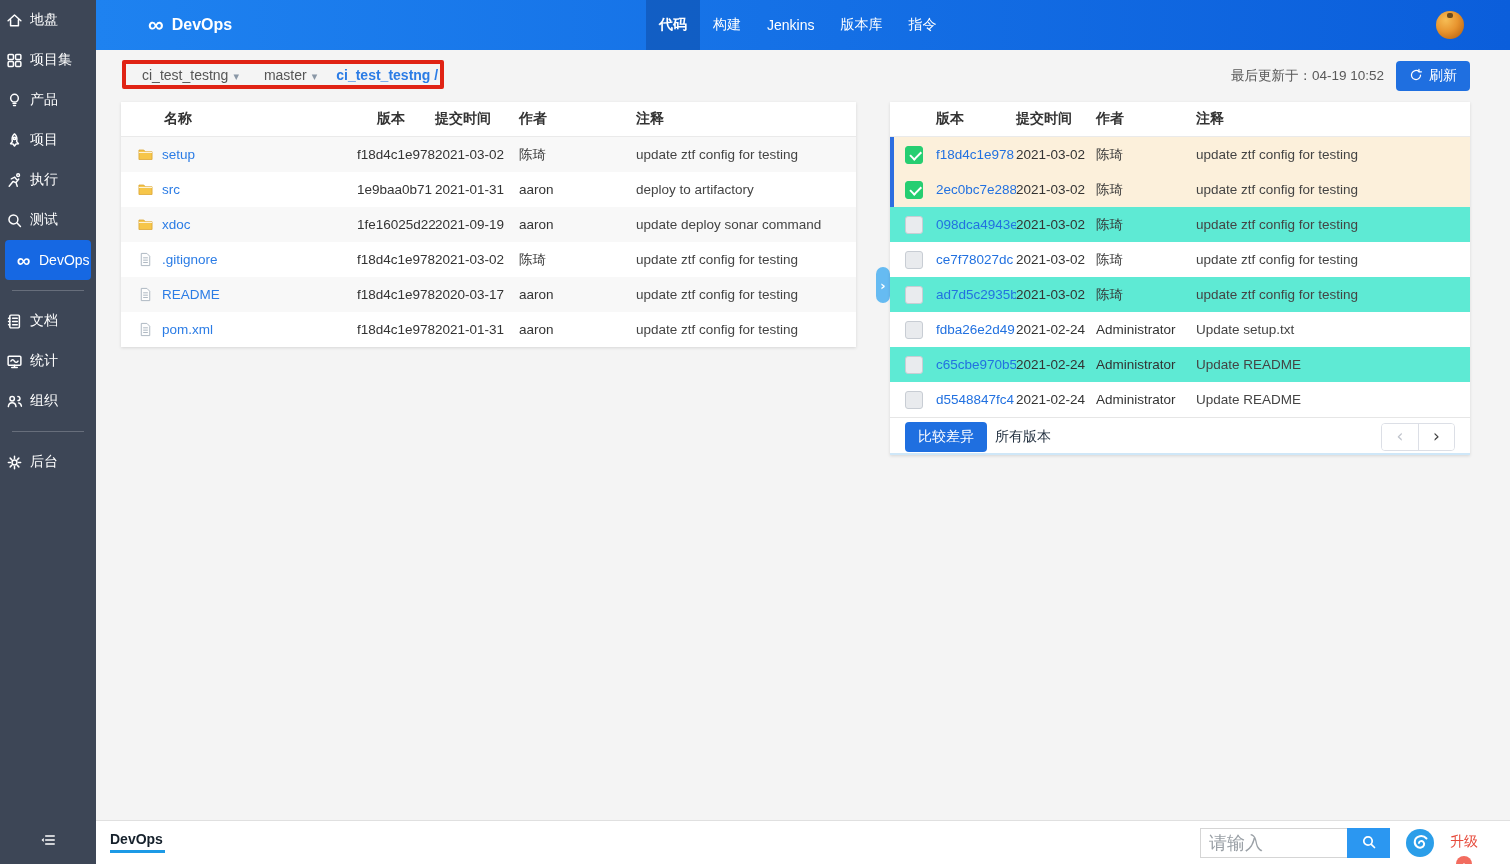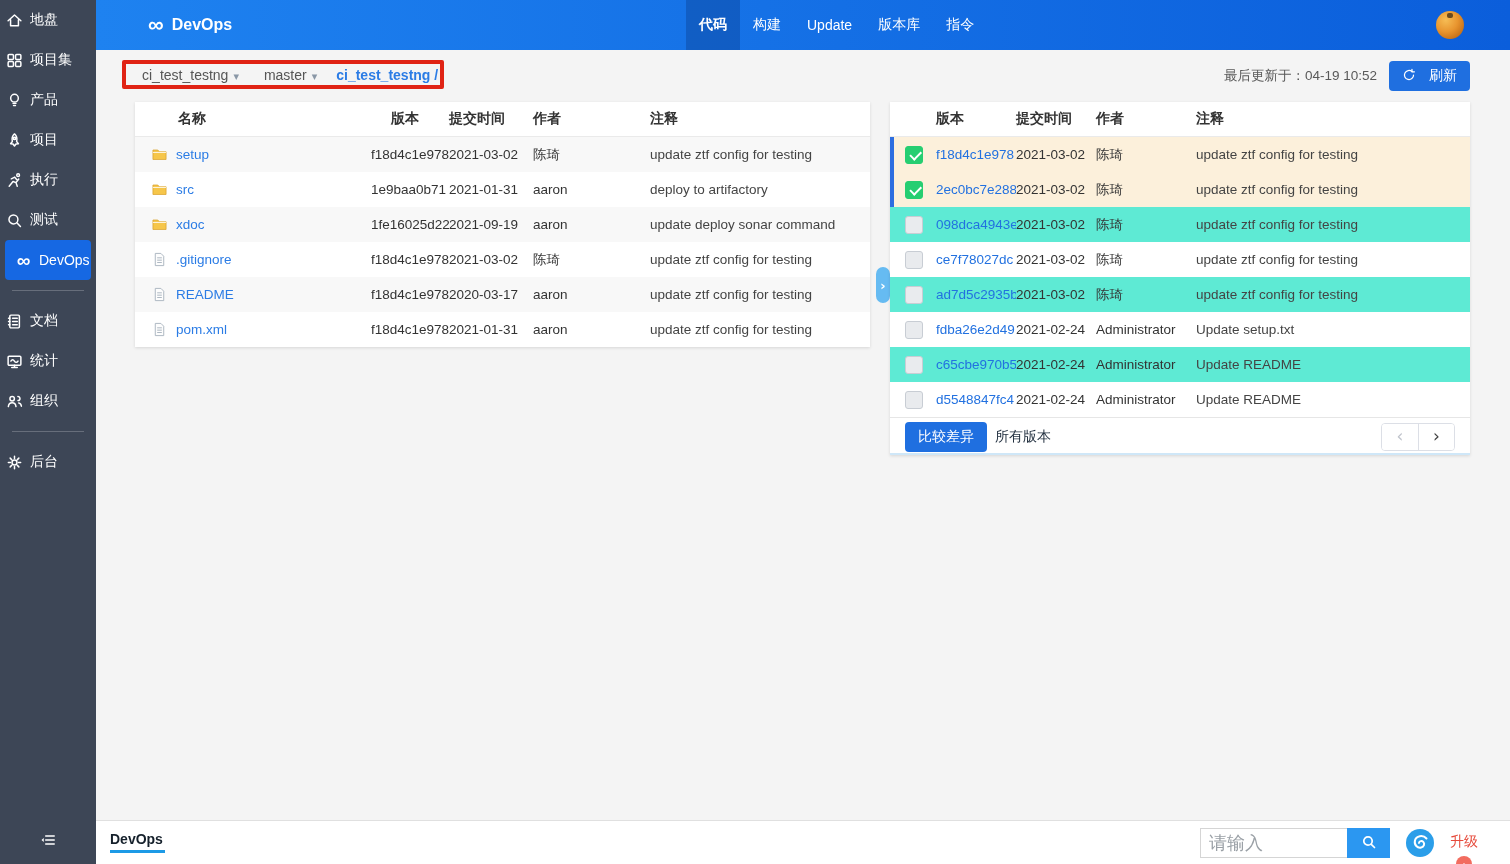--- a/index.html
+++ b/index.html
@@ -15,42 +15,42 @@
   .side-item.active { background:#1668e3; border-radius:4px; margin:0 5px; padding-left:10px; height:40px; }
   .side-item.divider { height:1px; background:rgba(255,255,255,.22); margin:10px 12px; padding:0; cursor:default; }
   .inf-glyph { font-weight:bold; font-size:19px; line-height:1; color:#fff; }
   .collapse-btn { position:absolute; left:0; bottom:8px; width:96px; height:30px; display:flex; align-items:center; justify-content:center; cursor:pointer; }
   .collapse-btn svg { width:18px; height:18px; }
 
   
   .navbar { position:absolute; left:96px; top:0; width:1414px; height:50px; background:linear-gradient(90deg,#1e82f0 0%,#0b5edb 100%); display:flex; align-items:center; z-index:4; }
   .brand { display:flex; align-items:center; gap:8px; color:#fff; font-size:16px; font-weight:bold; margin-left:52px; cursor:pointer; }
   .brand .inf-glyph { font-size:22px; }
-  .nav-tabs { position:absolute; left:590px; top:0; height:50px; display:flex; }
+  .nav-tabs { position:absolute; left:550px; top:0; height:50px; display:flex; }
   .nav-tab { height:50px; display:flex; align-items:center; padding:0 13px; color:#fff; font-size:14px; cursor:pointer; }
   .nav-tab.active { background:rgba(8,49,120,.32); font-weight:bold; }
   .avatar { position:absolute; right:46px; top:11px; width:28px; height:28px; border-radius:50%; cursor:pointer;
             background:radial-gradient(circle at 35% 32%, #f6bd55 0%, #e8952f 45%, #c9731a 75%, #a35a10 100%); }
   .avatar::after { content:""; position:absolute; left:11px; top:2px; width:6px; height:5px; background:#6b4a1d; border-radius:2px; }
 
   
   .content { position:absolute; left:96px; top:50px; width:1414px; height:770px; background:#f4f4f4; }
 
   .annotation-box { position:absolute; left:26px; top:10px; width:322px; height:29px; border:4px solid #e02314; border-radius:2px; display:flex; align-items:center; }
   .crumb-select { display:flex; align-items:center; gap:5px; color:#555; padding:0 9px 0 16px; cursor:pointer; white-space:nowrap; }
   .crumb-select .caret { color:#8a97a6; font-size:11px; line-height:1; }
   .path-link { color:#2b7ce5; font-weight:bold; cursor:pointer; padding-left:10px; white-space:nowrap; }
 
   .updated-wrap { position:absolute; right:40px; top:11px; display:flex; align-items:center; gap:12px; }
   .updated-text { color:#595959; font-size:13.5px; }
-  .btn-blue { background:#1f6fe0; color:#fff; border:none; border-radius:4px; height:30px; padding:0 13px; font-size:14px; display:flex; align-items:center; gap:13px; cursor:pointer; font-family:inherit; }
+  .btn-blue { background:#1f6fe0; color:#fff; border:none; border-radius:4px; height:30px; padding:0 13px; font-size:14px; display:flex; align-items:center; gap:6px; cursor:pointer; font-family:inherit; }
   .btn-blue svg { width:14px; height:14px; }
 
   .card { position:absolute; background:#fff; box-shadow:0 1px 3px rgba(0,0,0,.12); }
-  .file-card { left:39px; top:52px; width:735px; height:245px; }
+  .file-card { left:25px; top:52px; width:735px; height:245px; }
   .rev-card  { left:794px; top:52px; width:580px; height:353px; border-bottom:2px solid #cfe7f8; }
 
   
   .f-head, .f-row { display:grid; grid-template-columns:236px 78px 84px 117px 1fr; align-items:center; height:35px; font-size:13.5px; }
   .f-head { font-weight:bold; font-size:14px; border-bottom:1px solid #eaeaea; color:#333; }
   .f-head .h-name { padding-left:43px; }
   .f-head .h-ver { padding-left:20px; }
   .f-row.odd { background:#f8f8f8; }
   .name-cell { display:flex; align-items:center; gap:9px; padding-left:17px; overflow:hidden; }
   .name-cell .ficon { width:15px; height:15px; flex:0 0 15px; }
@@ -225,21 +225,21 @@
     </div>
     <div class="nav-tabs">
 
     <div class="nav-tab active odd">
           <span>代码</span>
         </div>
         <div class="nav-tab">
           <span>构建</span>
         </div>
         <div class="nav-tab odd">
-          <span>Update</span>
+          <span>Jenkins</span>
         </div>
         <div class="nav-tab">
           <span>版本库</span>
         </div>
         <div class="nav-tab odd">
           <span>指令</span>
         </div>
       </div>
     <div class="avatar"></div>
   </div>

